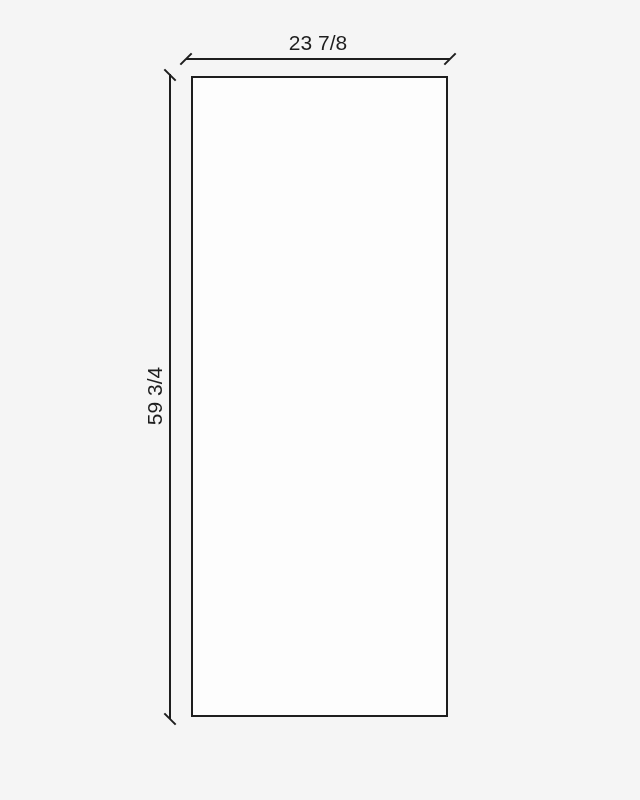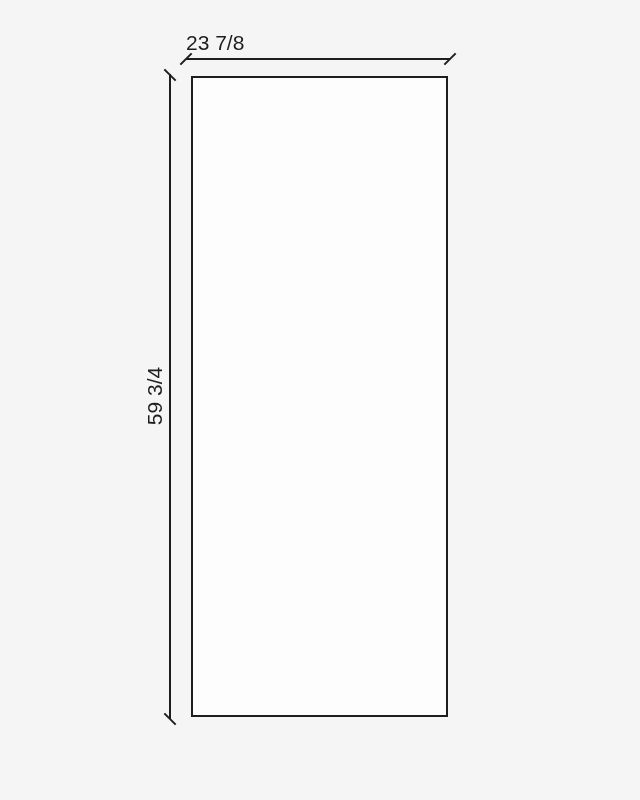--- a/index.html
+++ b/index.html
@@ -63,20 +63,21 @@
     position: absolute;
     color: var(--text);
     font-size: 21px;
     line-height: 24px;
     white-space: nowrap;
   }
   .dim-label-width {
     left: 186px;
     top: 31px;
     width: 264px;
+    text-align: center;
   }
   .dim-label-height {
     left: 155px;
     top: 396px;
     transform: translate(-50%, -50%) rotate(-90deg);
   }
 </style>
 </head>
 <body>
 

